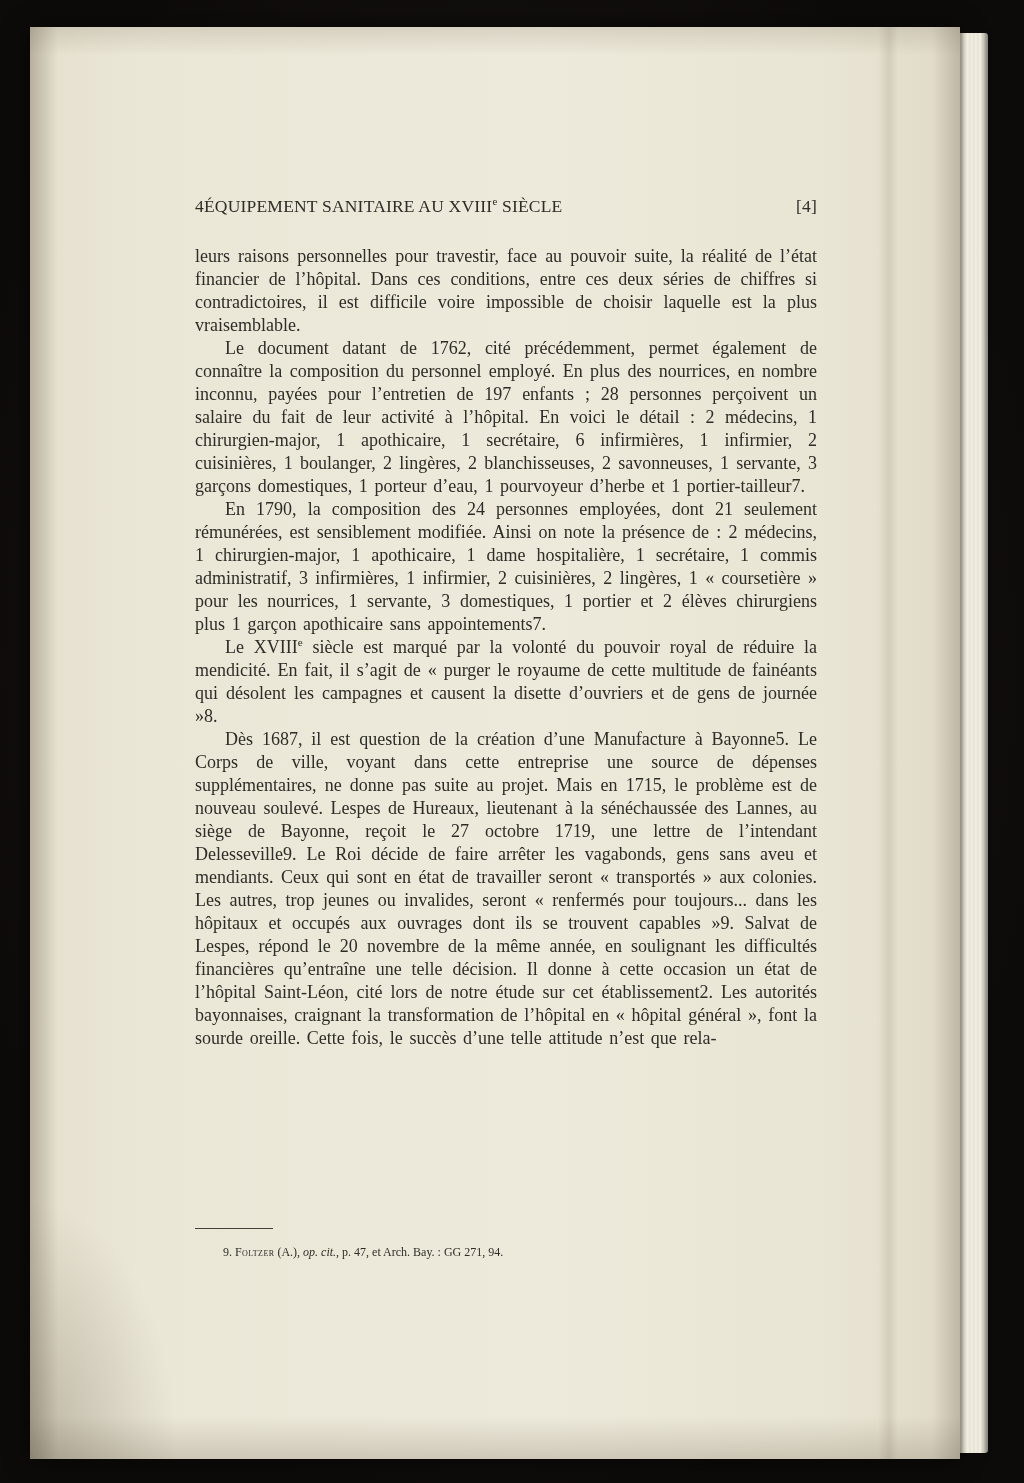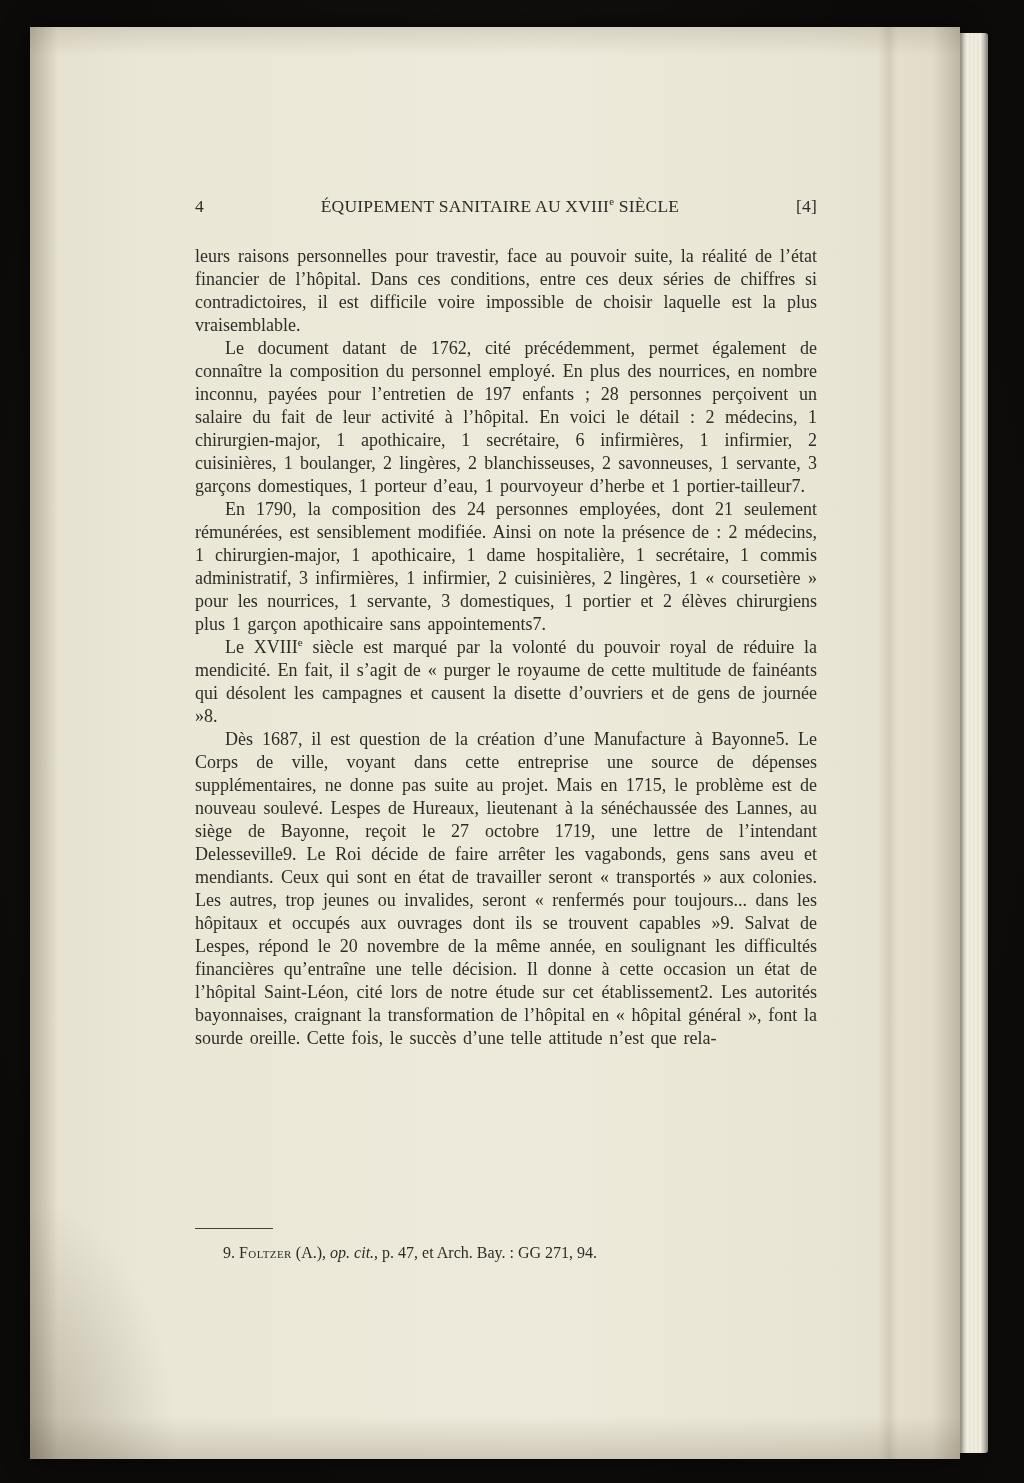--- a/index.html
+++ b/index.html
@@ -48,41 +48,41 @@
     color: #2e2c27;
     font-size: 18px; line-height: 23px;
   }
   .running-head {
     display: flex; align-items: baseline;
     margin-bottom: 27px;
     font-size: 17.5px; letter-spacing: 0.2px;
     white-space: nowrap;
   }
   .running-head .pageno { flex: 0 0 auto; }
-  .running-head .title { flex: 1 1 auto; text-align: center; }
+  .running-head .title { flex: 1 1 auto; }
   .running-head .bracket { flex: 0 0 auto; }
   sup { font-size: 62%; vertical-align: super; line-height: 0; }
   .body-text p {
     text-align: justify;
     word-spacing: 2.2px;
   }
   .body-text p.indent { text-indent: 30px; font-family: Liberation Serif, serif; }
   .section-heading {
     margin: 25px 0 21px 0;
     text-indent: 34px;
     text-align: left;
     word-spacing: 1px;
   }
   .section-heading em { font-style: italic; }
   .footnote-block { margin-top: auto; padding-top: 10px; }
   .fn-rule { width: 78px; height: 0; border-top: 1.5px solid #43403a; }
   .footnote {
     margin-top: 13px;
     padding-left: 28px;
-    font-size: 16px; line-height: 21px;
+    font-size: 12px; line-height: 21px;
     text-align: left;
   }
   .footnote .sc { font-variant: small-caps; letter-spacing: 0.4px; }
   .footnote em { font-style: italic; }
 </style>
 </head>
 <body>
 
 <div class="backdrop"></div>
 

